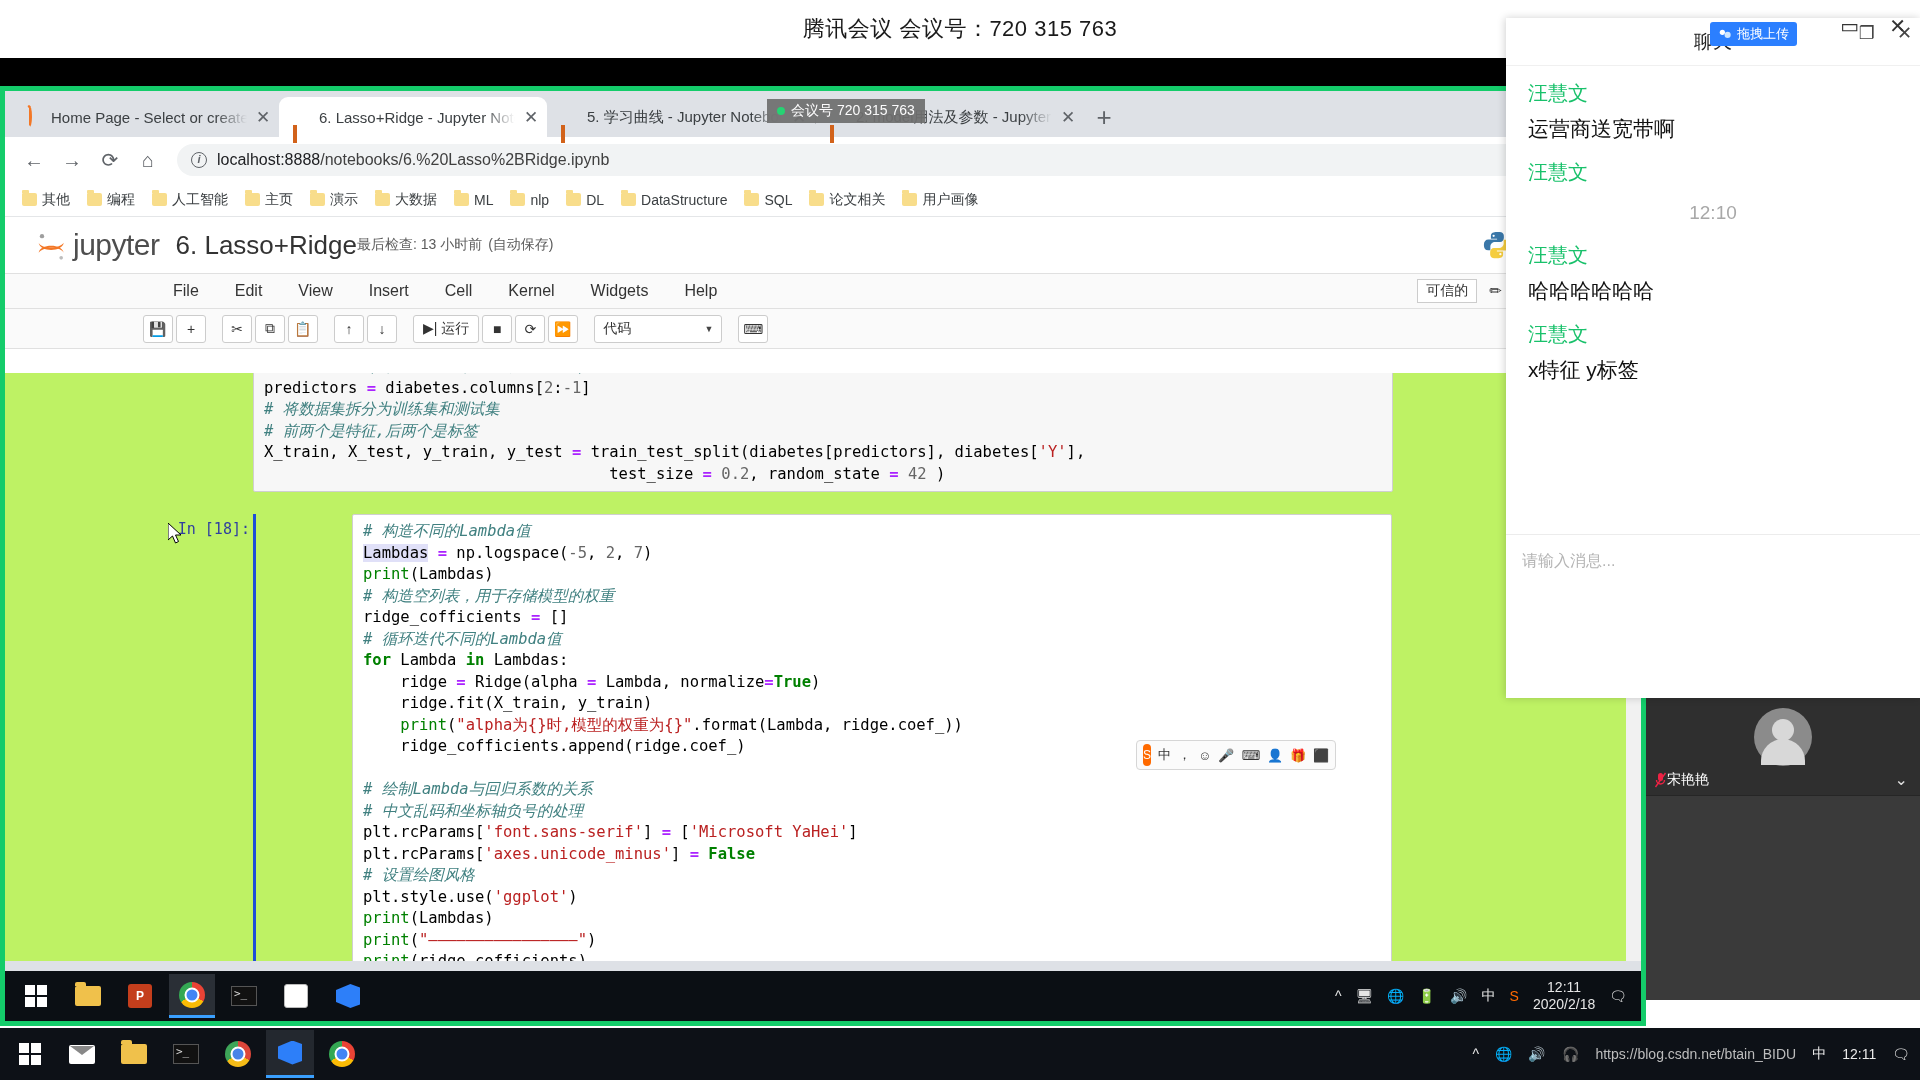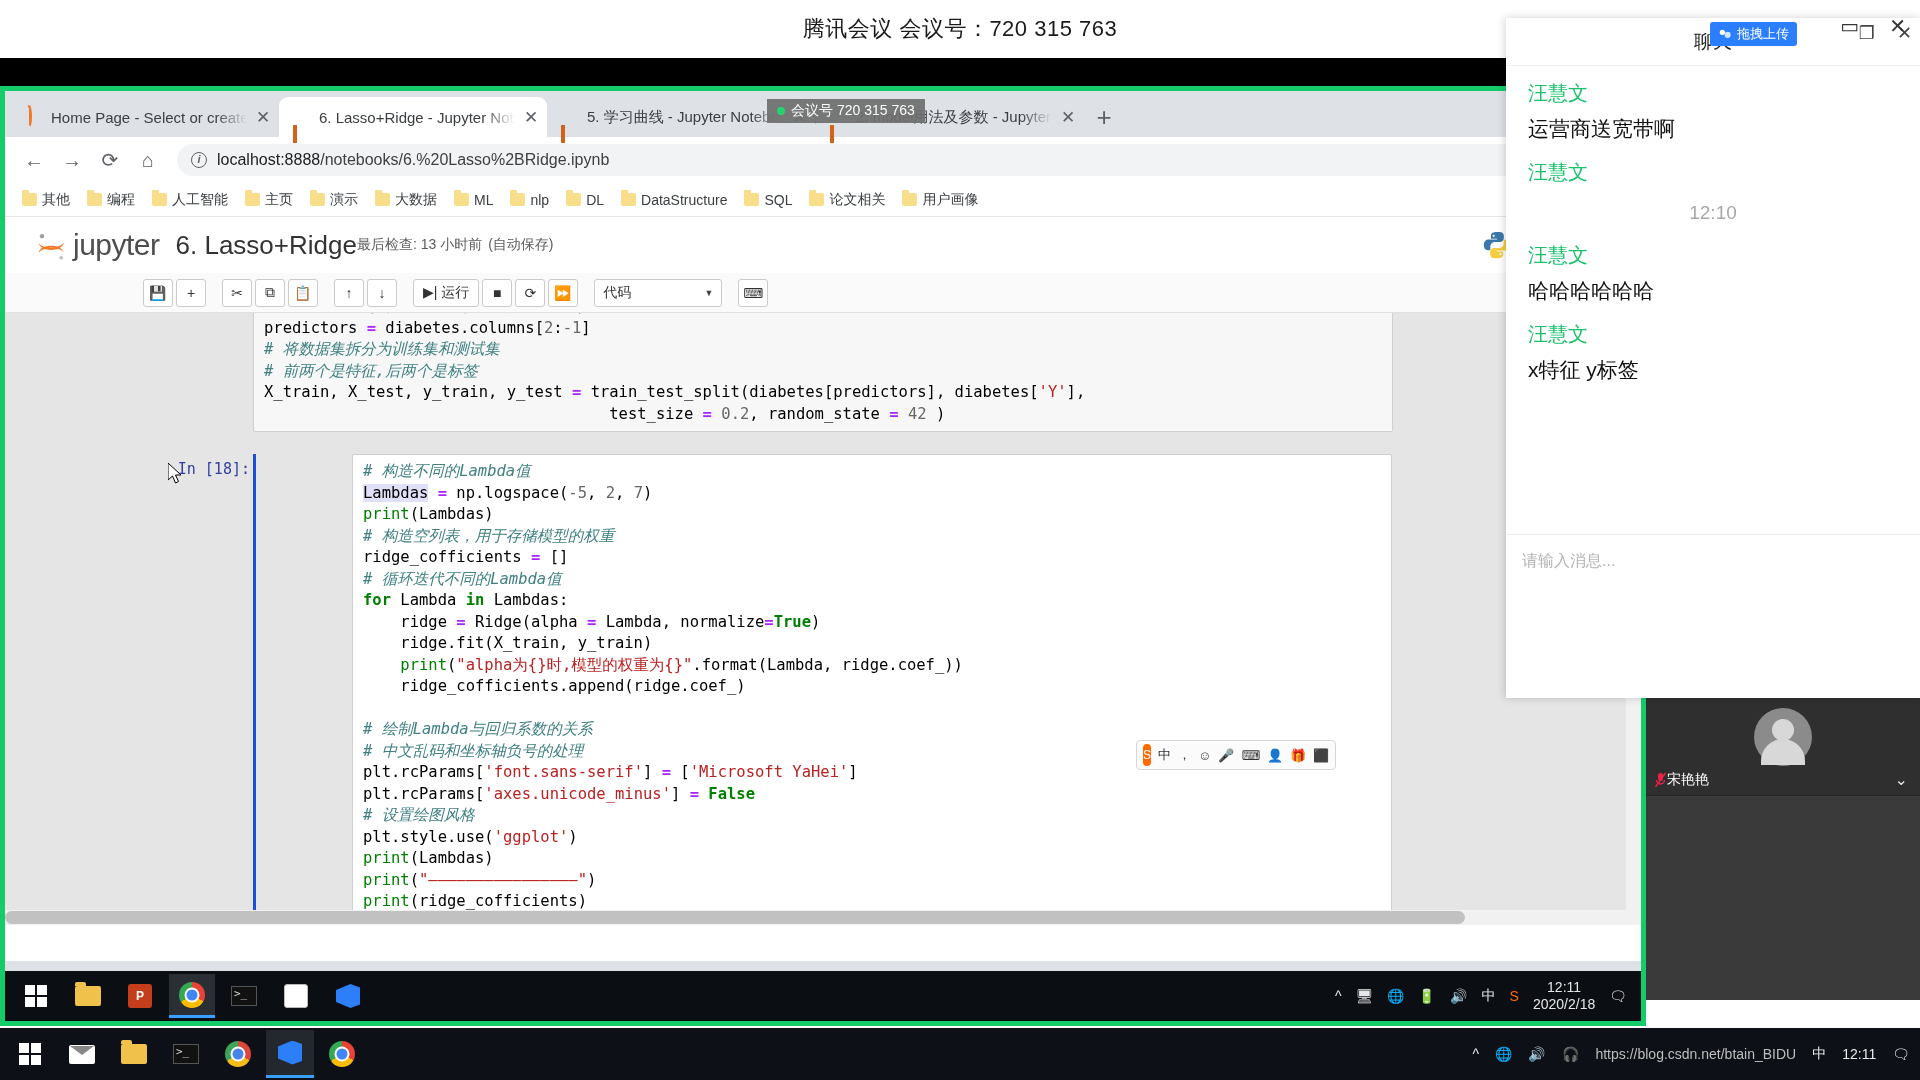--- a/index.html
+++ b/index.html
@@ -124,21 +124,21 @@
               padding-left: 138px; gap: 3px; border-bottom: 1px solid #e0e0e0;}
   .tbtn { width: 30px; height: 28px; border: 1px solid #ccc; background: #fff; border-radius: 3px;
           display: flex; align-items: center; justify-content: center; font-size: 14px; color: #333; }
   .tbtn.wide { width: auto; padding: 0 9px; gap: 5px; }
   .tgap { width: 10px; }
   .tsel { height: 28px; width: 128px; border: 1px solid #ccc; background: #fff; border-radius: 3px;
           font-size: 14px; color: #333; display: flex; align-items: center; padding: 0 8px;}
   .tsel .caret { margin-left: auto; font-size: 9px; color: #444; }
 
   
-  .nbbody { position: relative; height: 612px; overflow: hidden; background: #e5e5e5; }
+  .nbbody { position: relative; height: 612px; overflow: hidden; background: #bef264; margin-top: 24px; }
   .nbscroll { position: absolute; inset: 0; }
   .cell { margin: 0 auto; width: 1140px; position: relative; }
   .cell-inner {
     background: #f7f7f7; border: 1px solid #cfcfcf; border-radius: 2px;
     padding: 6px 10px; font-family: "DejaVu Sans Mono", "Liberation Mono", monospace;
     font-size: 15.5px; line-height: 21.5px; white-space: pre; color: #000;
   }
   .cell.selected .cell-inner { background: #ffffff; border-color: #cfcfcf; }
   .cell.selected { border-left: 3px solid #1d4ed8; padding-left: 0; }
   .prompt {
@@ -391,20 +391,37 @@
               <path d="M15.9 2c-3.6 0-6.4 1-6.4 4v3.2h6.6v1H6.9C3.9 10.2 2 12.3 2 15.9c0 3.6 1.6 5.7 4.6 5.7h2.3v-3.9c0-2.7 2.3-4.9 5-4.9h5.4c2.3 0 4-1.9 4-4.2V6c0-2.3-2-4-4.4-4h-3z" fill="#3a77a8"></path>
               <path d="M16.1 30c3.6 0 6.4-1 6.4-4v-3.2h-6.6v-1h9.2c3 0 4.9-2.1 4.9-5.7 0-3.6-1.6-5.7-4.6-5.7h-2.3v3.9c0 2.7-2.3 4.9-5 4.9h-5.4c-2.3 0-4 1.9-4 4.2V26c0 2.3 2 4 4.4 4h3z" fill="#f5cd3f"></path>
               <circle cx="12.4" cy="6.2" r="1.2" fill="#fff"></circle>
               <circle cx="19.6" cy="25.8" r="1.2" fill="#fff"></circle>
             </svg>
           </span>
           <button class="logout">Logout</button>
         </div>
       </div>
 
+      <div class="jmenubar">
+        <div class="jmenu">File</div>
+        <div class="jmenu">Edit</div>
+        <div class="jmenu">View</div>
+        <div class="jmenu">Insert</div>
+        <div class="jmenu">Cell</div>
+        <div class="jmenu">Kernel</div>
+        <div class="jmenu">Widgets</div>
+        <div class="jmenu">Help</div>
+        <div class="jmenubar-right">
+          <span class="trusted">可信的</span>
+          <span>✏</span>
+          <span style="color:#ccc">|</span>
+          <span>Python 3</span>
+          <span class="kernel-idle"></span>
+        </div>
+      </div>
 
       <div class="jtoolbar">
         <div class="tbtn">💾</div>
         <div class="tbtn">+</div>
         <div class="tgap"></div>
         <div class="tbtn">✂</div>
         <div class="tbtn">⧉</div>
         <div class="tbtn">📋</div>
         <div class="tgap"></div>
         <div class="tbtn">↑</div>

